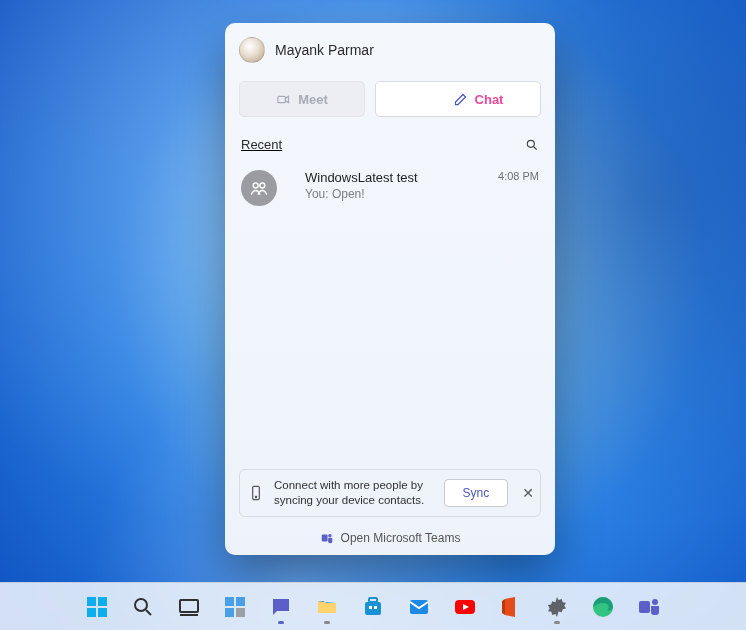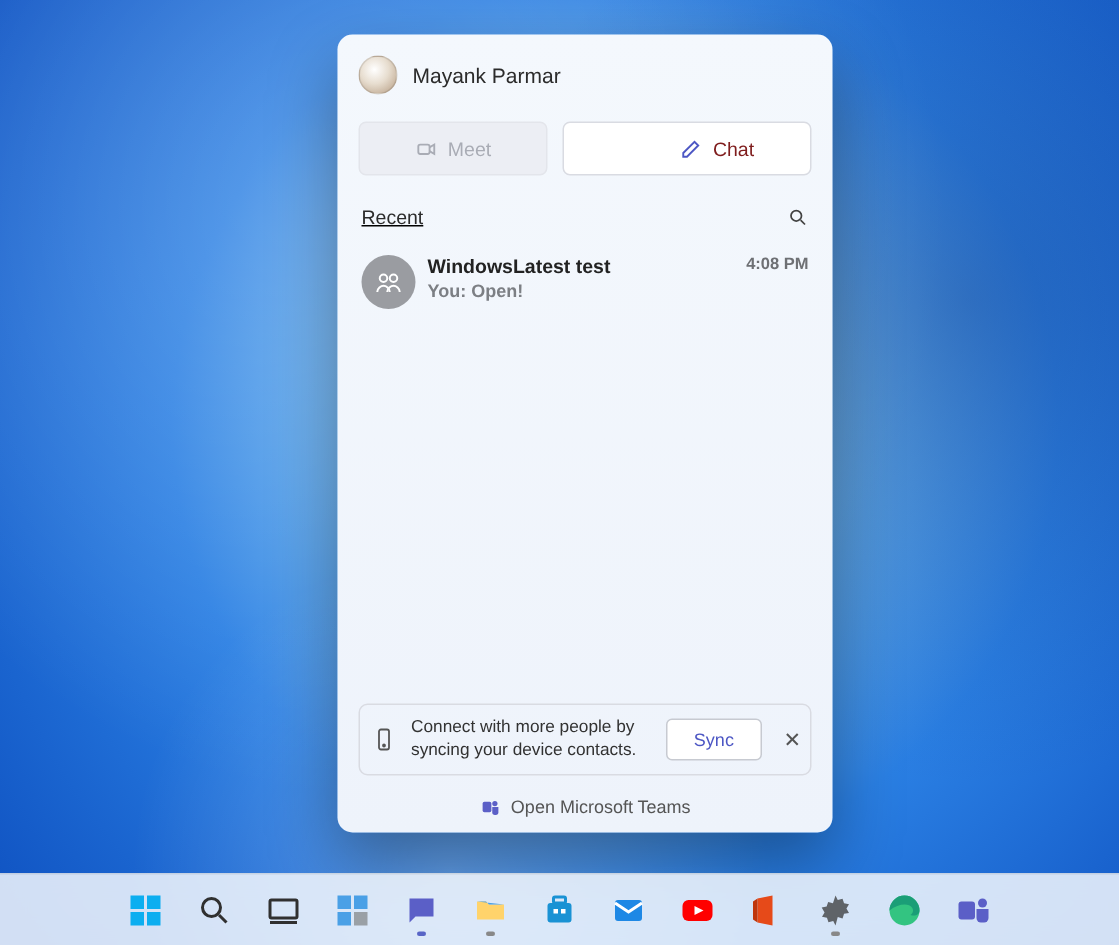--- a/index.html
+++ b/index.html
@@ -32,40 +32,40 @@
     padding: 14px 14px 8px 14px;
   }
   .user-row { display:flex; align-items:center; gap:10px; margin-bottom:18px; }
   .avatar {
     width:26px;height:26px;border-radius:50%;
     background: radial-gradient(circle at 40% 35%, #fff 0%, #e7ddcf 45%, #b59c82 100%);
     border:1px solid rgba(0,0,0,0.1);
   }
   .user-name { font-size:14px; color:#2b2b2b; }
 
-  .action-row { display:flex; gap:10px; margin-bottom:20px; }
+  .action-row { display:flex; gap:10px; margin-bottom:20px;font-weight:bold; }
   .action-btn {
     flex:1; height:36px; border-radius:5px;
     display:flex; align-items:center; justify-content:center; gap:7px;
     font-size:13px; cursor:pointer;
     border:1px solid transparent;
   }
   .action-btn.meet {
     background:#eceef4; color:#a9acb5; border-color:#e3e5eb;
   }
   .action-btn.chat {
-    background:#ffffff; color:#7f1d1d; border-color:#d9dbe2;padding-left:40px;
+    background:#ffffff; color:#ec4899; border-color:#d9dbe2;padding-left:40px;
   }
   .icon { width:15px;height:15px; }
 
   .section-row { display:flex; align-items:center; justify-content:space-between; margin-bottom:10px; padding:0 2px;text-decoration:underline; }
   .section-title { font-size:13px; color:#2b2b2b; font-weight:500; }
 
   .list { flex:1; overflow:hidden; }
-  .chat-item { display:flex; align-items:flex-start; gap:8px; padding:8px 2px; cursor:pointer; border-radius:6px;font-weight:bold; }
+  .chat-item { display:flex; align-items:flex-start; gap:28px; padding:8px 2px; cursor:pointer; border-radius:6px; }
   .chat-avatar {
     width:36px;height:36px;border-radius:50%;
     background:#9a9ca1;
     display:flex;align-items:center;justify-content:center;color:#fff;
   }
   .chat-text { flex:1; display:flex; flex-direction:column; gap:2px; }
   .chat-name { font-size:13px; color:#222; }
   .chat-preview { font-size:12px; color:#7c7f84; }
   .chat-time { font-size:11px; color:#6e7074; }
 

